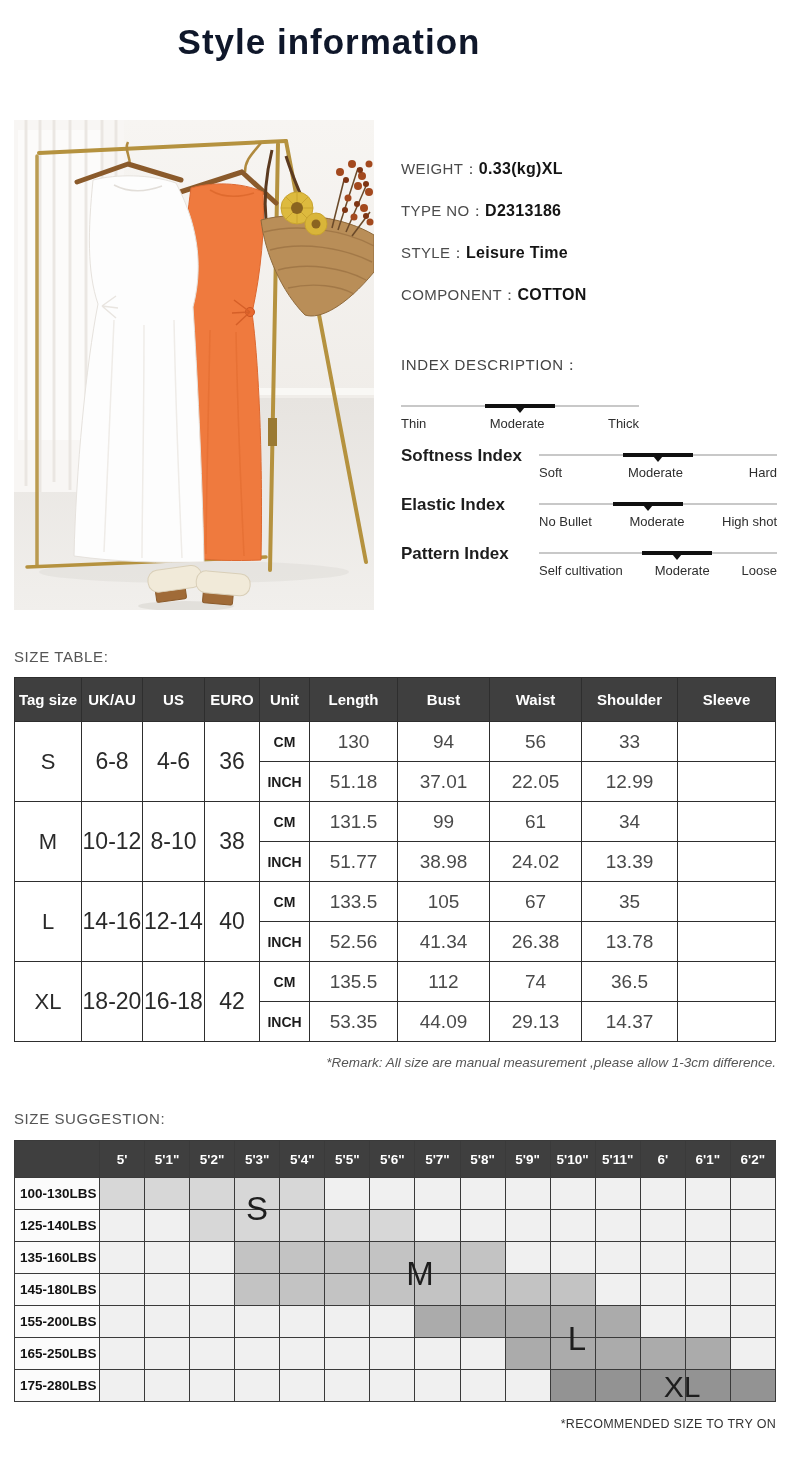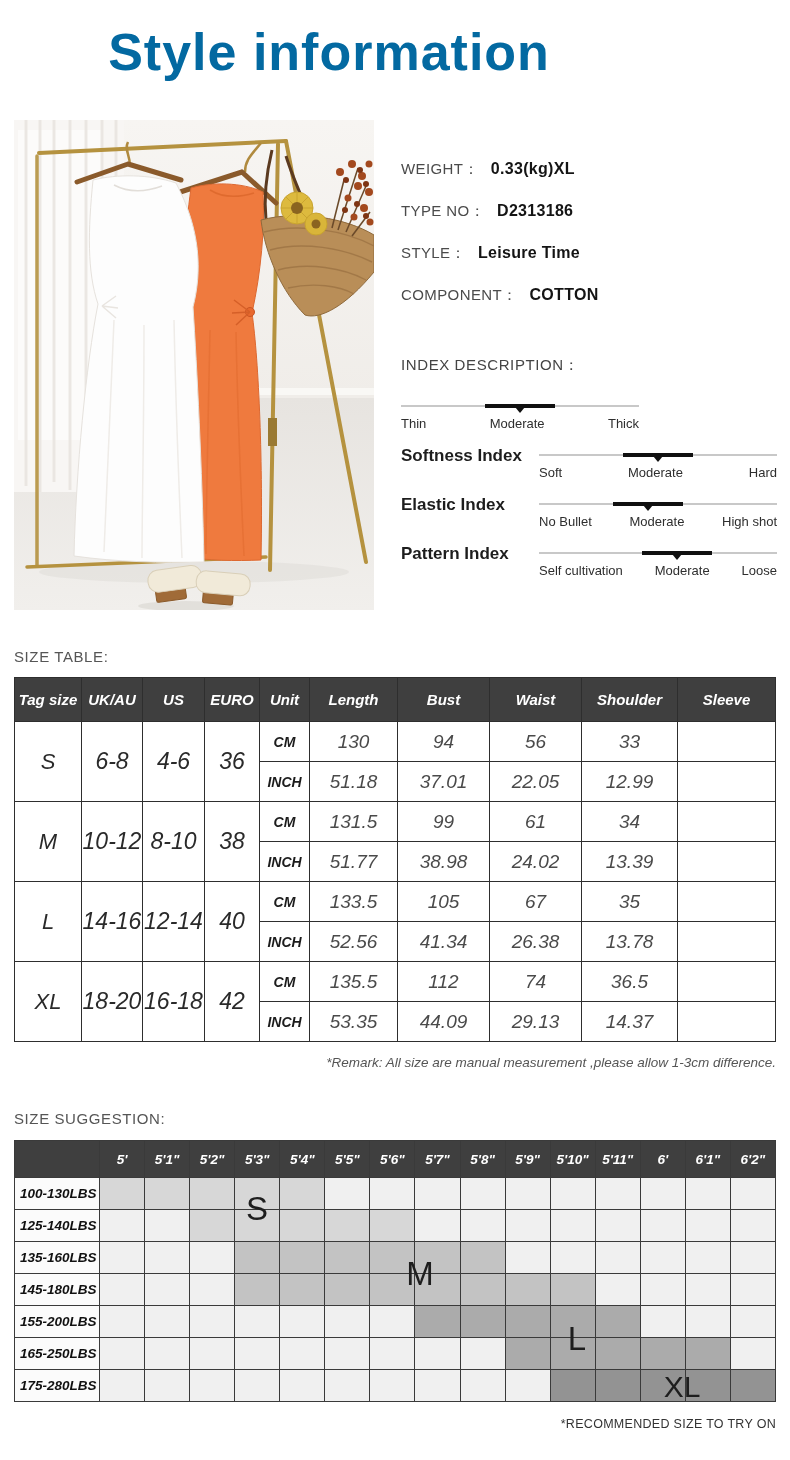--- a/index.html
+++ b/index.html
@@ -4,52 +4,52 @@
 <style>
   * { margin:0; padding:0; box-sizing:border-box; }
   html,body { background:#ffffff; }
   body {
     position:relative; width:790px; height:1460px;
     font-family:"Liberation Sans", sans-serif; color:#222;
     overflow:hidden;
   }
   .page-title {
     position:absolute; top:22px; left:0; width:658px;
-    text-align:center; font-size:52px; font-weight:600;
-    letter-spacing:1px; color:#0369a1;
+    text-align:center; font-size:35px; font-weight:600;
+    letter-spacing:1px; color:#0f172a;
   }
   
   #photo { position:absolute; left:14px; top:120px; width:360px; height:490px; }
   #photo svg { display:block; }
   
   #details { position:absolute; left:401px; top:157px; }
   .detail-row { margin-bottom:19px; line-height:23px; white-space:nowrap; }
   .detail-label { font-size:15px; color:#4b4b4b; letter-spacing:.4px;margin-top:11px; }
-  .detail-value { font-size:16px; color:#141414; font-weight:bold; letter-spacing:.3px;margin-left:12px; }
+  .detail-value { font-size:16px; color:#141414; font-weight:bold; letter-spacing:.3px; }
   
   #index-block { position:absolute; left:401px; top:356px; width:378px; }
   .section-heading { font-size:15px; color:#555; letter-spacing:.6px; }
   #index-block .section-heading { margin-bottom:17px; color:#444; }
   .idx-row { display:flex; margin-bottom:10px; }
   .idx-name { width:138px; font-size:17px; font-weight:bold; color:#1d1d1d; padding-top:5px; }
   .slider { width:238px; }
   .track { position:relative; height:2px; background:#c8c8c8; margin-top:13px; }
   .seg { position:absolute; width:70px; height:4px; background:#101010; top:-1px; }
   .seg.pos0,.seg.pos1 { left:50%; transform:translateX(-50%); }
   .seg.pos2 { left:46%; transform:translateX(-50%); }
   .seg.pos3 { left:58%; transform:translateX(-50%); }
   .tri { position:absolute; left:50%; top:3px; transform:translateX(-50%);
          width:0; height:0; border-left:5px solid transparent;
          border-right:5px solid transparent; border-top:6px solid #101010; }
   .scale { display:flex; justify-content:space-between; margin-top:9px;
            font-size:13px; color:#2e2e2e; }
   
   #size-block { position:absolute; left:14px; top:648px; width:762px; }
   #size-block .section-heading { margin-bottom:12px; }
-  table { border-collapse:collapse; table-layout:fixed; width:762px;font-style:italic; }
+  table { border-collapse:collapse; table-layout:fixed; width:762px; }
   #size-table th { background:#3f3f3f; color:#fff; font-size:15px; font-weight:bold;
                    height:44px; border:1px solid #2e2e2e; }
   #size-table td { border:1px solid #2e2e2e; text-align:center; height:40px; background:#fff; }
   #size-table td.tag  { font-size:22px; color:#2a2a2a; }
   #size-table td.conv { font-size:23px; color:#2a2a2a; }
   #size-table td.unit { font-size:14px; font-weight:bold; color:#1c1c1c; }
   #size-table td.val  { font-size:19px; color:#4a4a4a; }
   #size-remark { width:762px; text-align:right; font-size:13.5px; color:#555; margin-top:13px;font-style:italic; }
   
   #sugg-block { position:absolute; left:14px; top:1110px; width:762px; }

